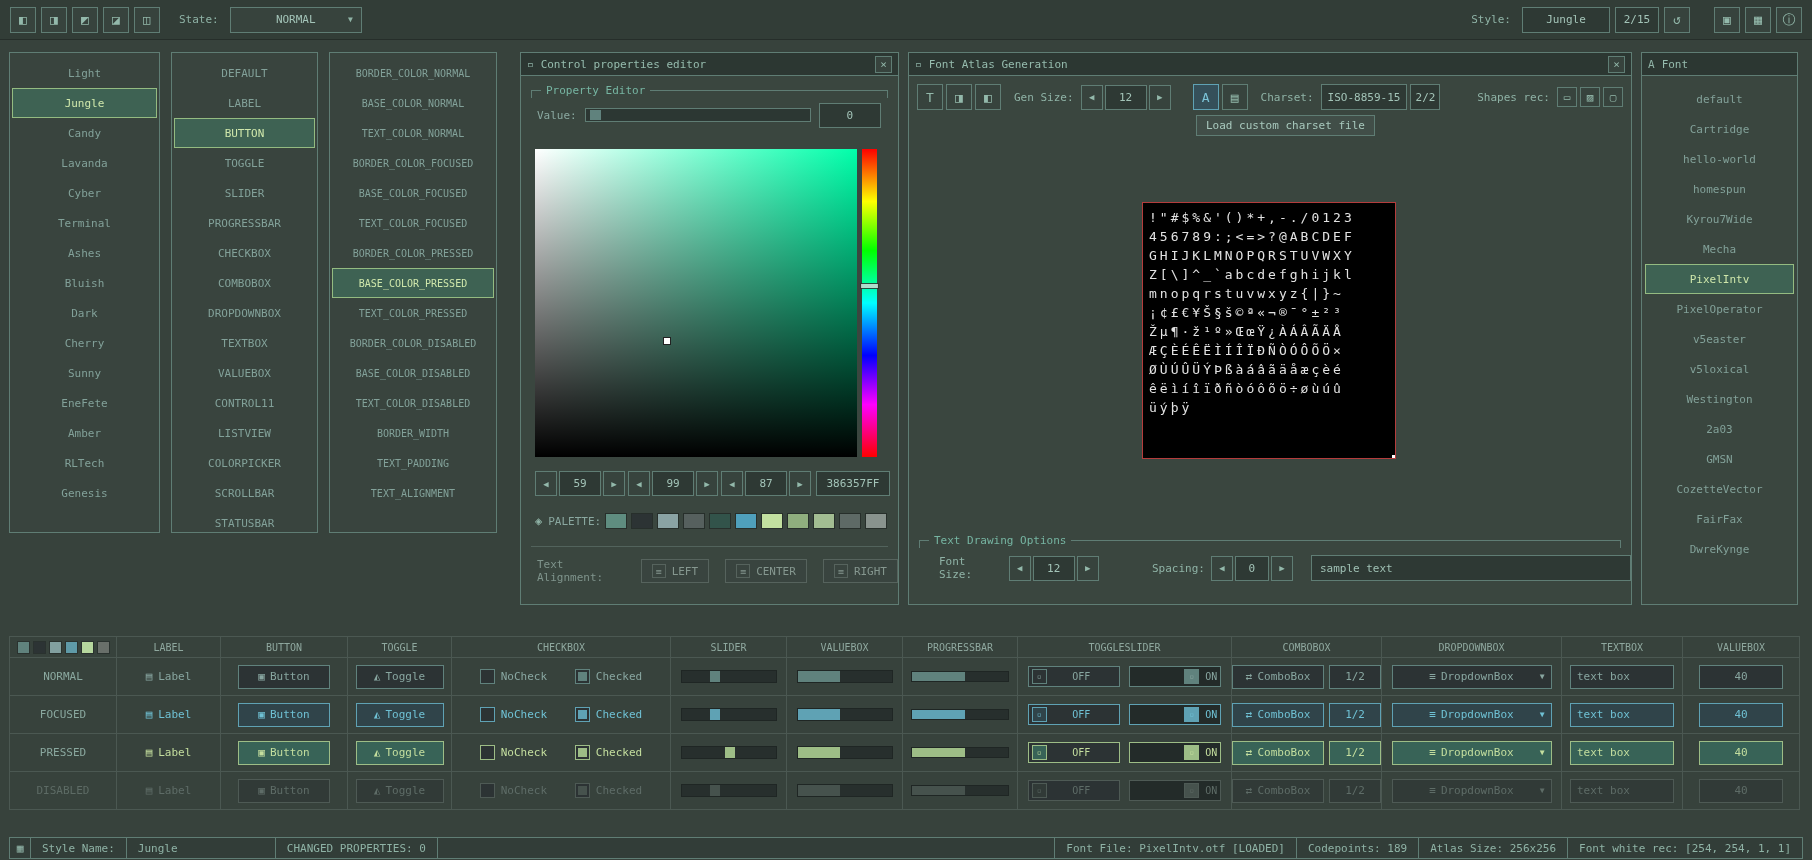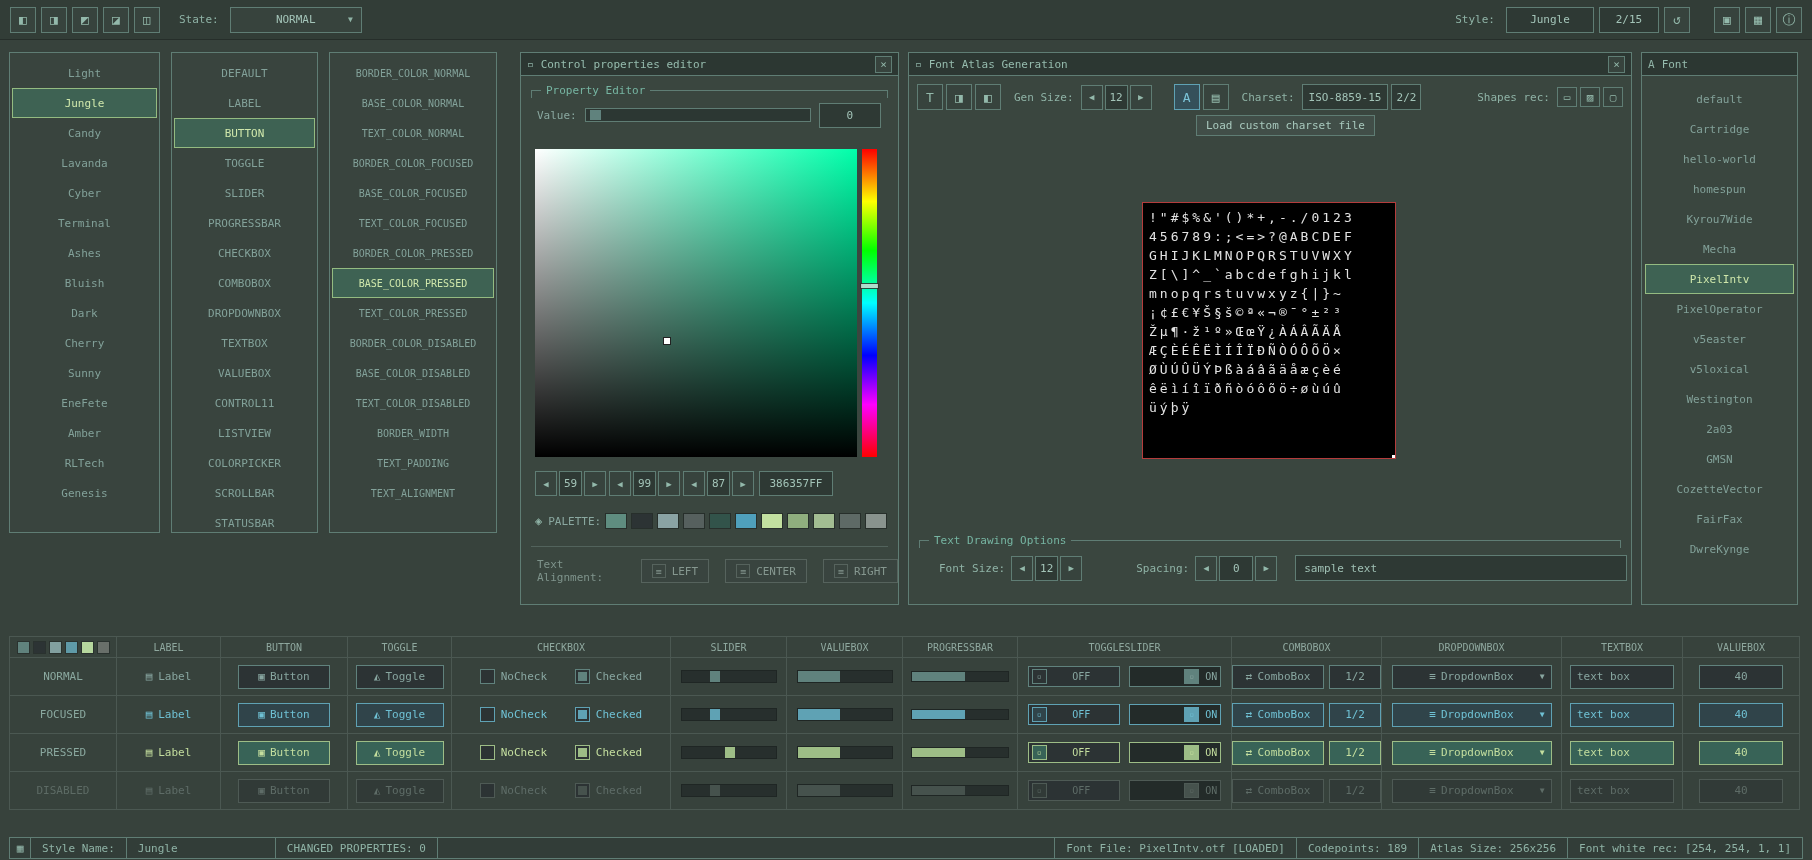--- a/index.html
+++ b/index.html
@@ -12,21 +12,21 @@
 
   
   .iconbtn{width:26px;height:26px;border:1px solid #5f7d74;background:#37433d;color:#93b9ab;
     display:flex;align-items:center;justify-content:center;font-size:13px;flex:none}
   .iconbtn.sm{width:20px;height:20px;font-size:11px}
   .boxval{border:1px solid #5f7d74;background:#2e3934;color:#a3c4b8;
     display:flex;align-items:center;justify-content:center;height:26px}
   .spin{display:flex;gap:2px;align-items:center}
   .spin .arrow{width:22px;height:25px;border:1px solid #5f7d74;background:#37433d;color:#93b9ab;
     display:flex;align-items:center;justify-content:center;font-size:9px}
-  .spin .sval{width:23px;height:25px;border:1px solid #5f7d74;background:#2e3934;color:#a3c4b8;
+  .spin .sval{width:42px;height:25px;border:1px solid #5f7d74;background:#2e3934;color:#a3c4b8;
     display:flex;align-items:center;justify-content:center}
 
   
   .topbar{position:absolute;left:0;top:0;width:1812px;height:40px;background:#323d37;
     border-bottom:1px solid #262e2a;display:flex;align-items:center;padding:0 10px;gap:5px}
   .topbar .lbl{color:#8fb3a6;margin:0 6px 0 14px}
   .statedrop{width:132px;height:26px;border:1px solid #5f7d74;background:#37433d;color:#a3c4b8;
     position:relative;display:flex;align-items:center;justify-content:center}
   .statedrop .arr{position:absolute;right:8px;font-size:8px;color:#8fb3a6}
   .topright{margin-left:auto;display:flex;align-items:center;gap:5px}
@@ -177,21 +177,21 @@
       <span>◫</span>
     </div>
   <span class="lbl">State:</span>
   <div class="statedrop">
     <span>NORMAL</span>
     <span class="arr">▼</span>
   </div>
   <div class="topright">
     <span class="lbl">Style:</span>
     <div class="boxval" style="width:88px">Jungle</div>
-    <div class="boxval" style="width:60px">2/15</div>
+    <div class="boxval" style="width:44px">2/15</div>
     <div class="iconbtn">
         <span>↺</span>
       </div>
     <div class="gap14"></div>
     <div class="iconbtn">
         <span>▣</span>
       </div>
     <div class="iconbtn">
         <span>▦</span>
       </div>

